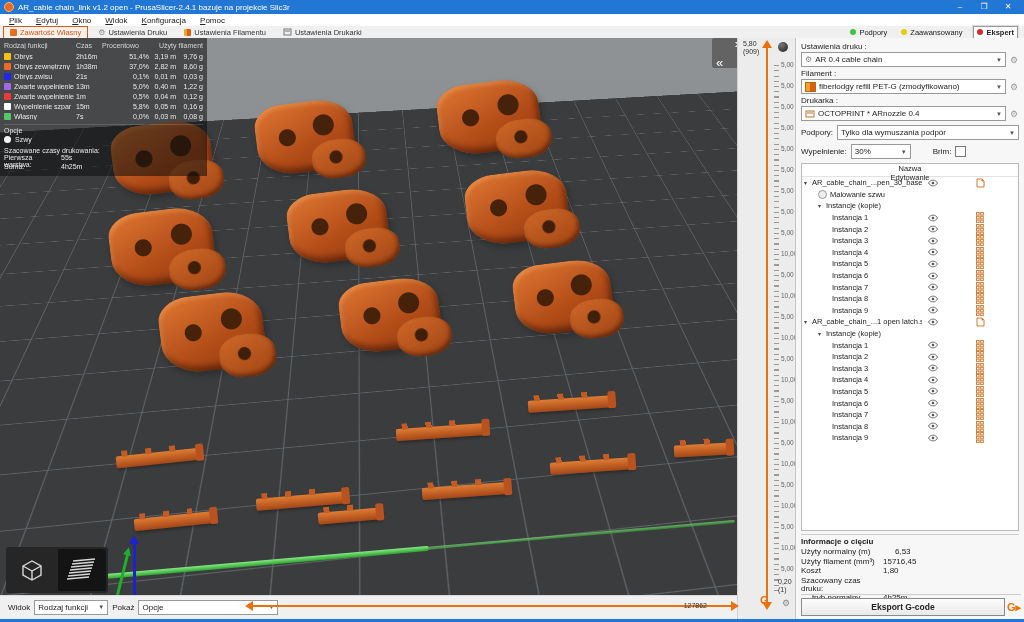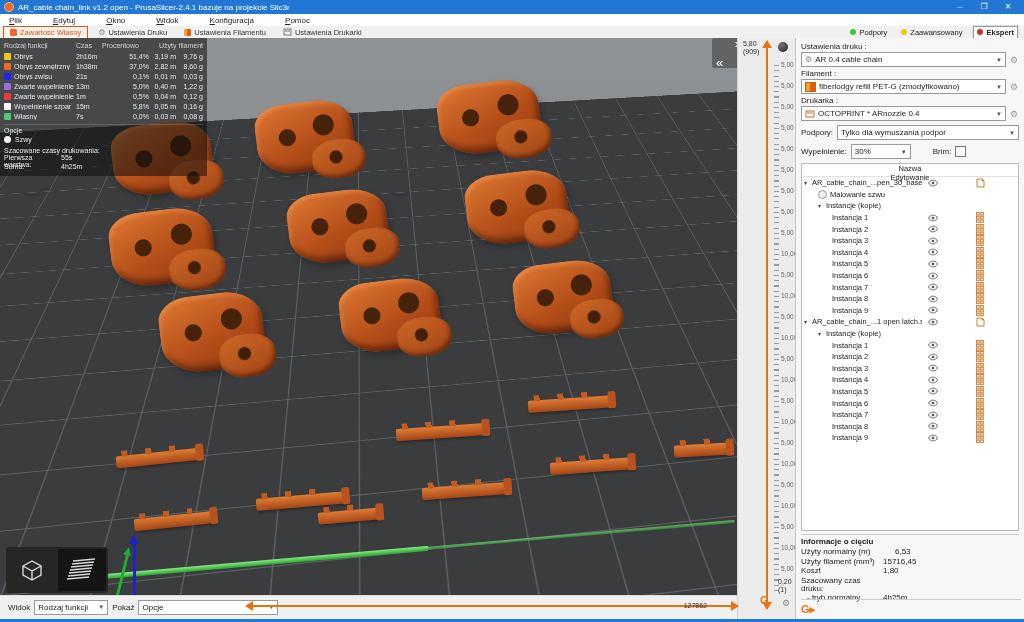--- a/index.html
+++ b/index.html
@@ -6,21 +6,21 @@
   body{width:1024px;height:622px;position:relative;overflow:hidden;background:#f0f0f0;
        font-family:"Liberation Sans",sans-serif;color:#222;-webkit-font-smoothing:antialiased;}
   
   .titlebar{height:14px;background:#2277d4;color:#fff;display:flex;align-items:center;gap:4px;
             font-size:8px;padding:0 4px;}
   .app-icon{width:8px;height:8px;border-radius:50%;background:#ed6b21;border:1px solid #ffb37a;flex:none;}
   .titlebar .title{white-space:nowrap;overflow:hidden;}
   .win-controls{margin-left:auto;display:flex;}
   .win-controls span{width:24px;text-align:center;font-size:8px;line-height:14px;}
   
-  .menubar{height:12px;background:#fff;display:flex;align-items:center;font-size:8px;padding-left:2px;gap:17px;}
+  .menubar{height:12px;background:#fff;display:flex;align-items:center;font-size:8px;padding-left:2px;}
   .menu-item{display:inline-block;padding:0 7px;}
   .menu-item::first-letter{text-decoration:underline;}
   
   .tabrow{height:12px;background:#f0f0f0;display:flex;align-items:center;gap:3px;padding:0 3px;
           font-size:7.5px;border-bottom:1px solid #e25303;}
   .tab{display:flex;align-items:center;gap:3px;padding:1px 6px;border:1px solid transparent;color:#333;}
   .tab.active{color:#d4581e;border-color:#d4581e;background:#fbf1ea;}
   .sq-icon{width:7px;height:7px;border-radius:1px;flex:none;}
   .plater-sq{background:#ed6b21;}
   .filament-sq{background:linear-gradient(90deg,#f2a22e 0 45%,#e05c10 45%);}
@@ -947,20 +947,21 @@
           </div>
 
           <div class="info-row">
             <span class="info-label"><span>Szacowany czas druku:</span><div class="info-sub">- tryb normalny</div></span>
             <span class="info-value" style="align-self: flex-end;">4h25m</span>
           </div>
         </div>
     </div>
 
     <div class="export-row">
+      <div class="export-btn">Eksport G-code</div>
       <span class="gcode-ic">G▸</span>
     </div>
   </div>
 
   <div class="bottombar">
     <span>Widok</span>
     <div class="bb-combo" style="width:66px;">
       <span style="flex:1">Rodzaj funkcji</span>
       <span class="arrow" style="font-size:6px;color:#555;">▼</span>
     </div>

